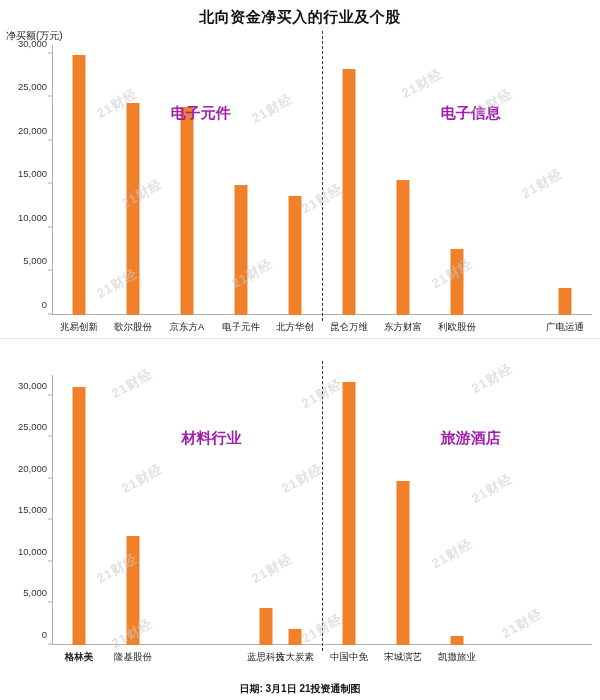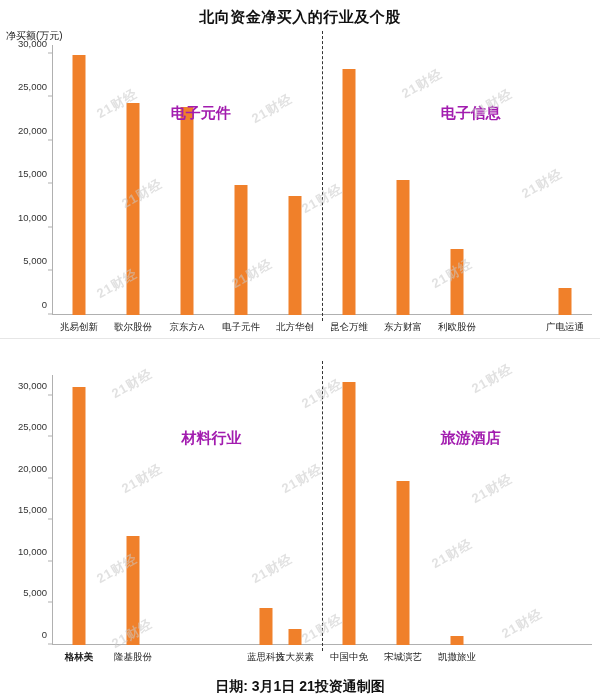--- a/index.html
+++ b/index.html
@@ -123,21 +123,21 @@
     font-weight: bold;
     pointer-events: none;
     letter-spacing: 1px;
   }
   .footer {
     position: absolute;
     bottom: 4px;
     left: 0;
     width: 100%;
     text-align: center;
-    font-size: 14px;
+    font-size: 10px;
     font-weight: bold;
     color: #111;
   }
   .sep-line {
     position: absolute;
     left: 0; right: 0;
     height: 1px;
     background: #e6e6e6;
   }
 </style>

